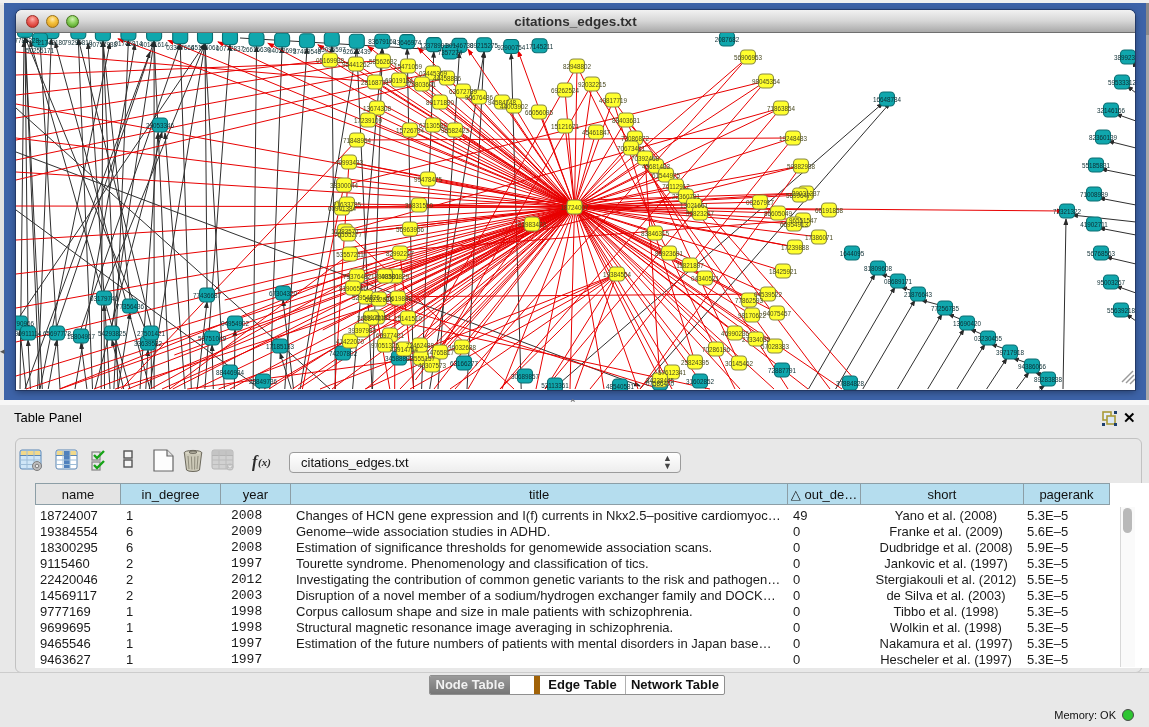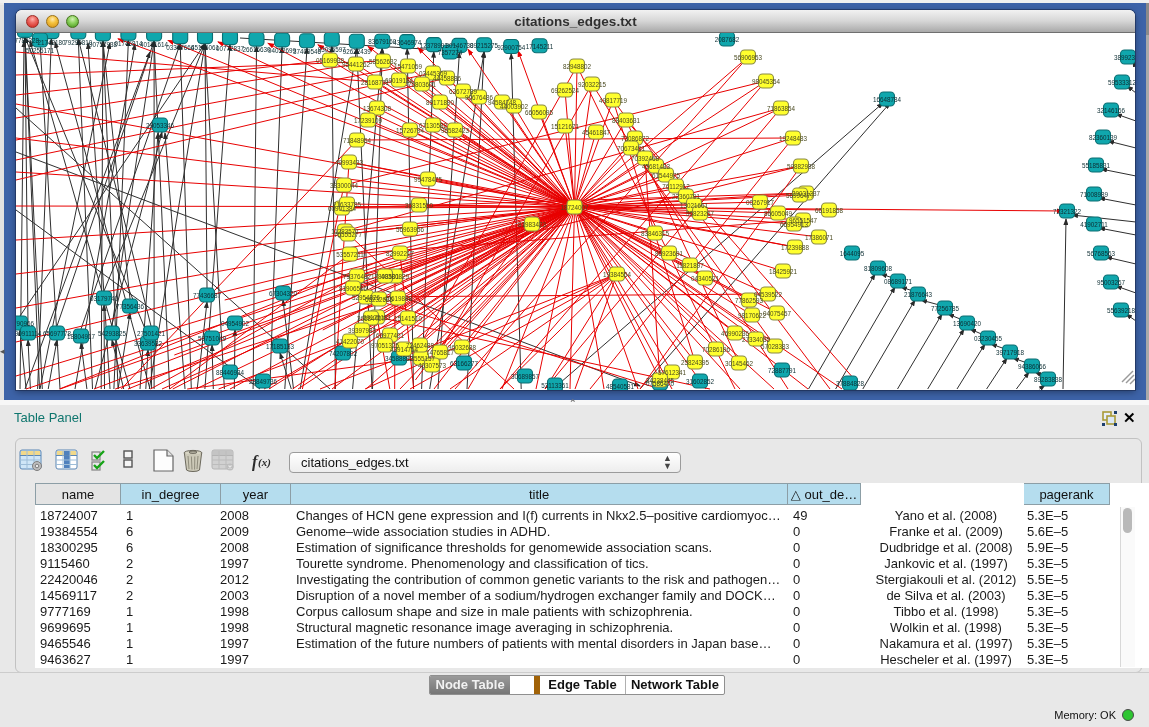--- a/index.html
+++ b/index.html
@@ -20,21 +20,21 @@
      border-bottom:1px solid #6f6f6f; }
   #title { width:1119px; text-align:center; top:14px; left:16px; font-size:13.5px; color:#303030; font-weight:bold; }
   .tl { width:11px; height:11px; border-radius:50%; top:15px; }
   #tlr { left:26px; background:radial-gradient(circle at 50% 30%, #ffb2ae 0%, #ee6f68 35%, #d93c34 75%); border:1px solid #9c2b24;}
   #tly { left:46px; background:radial-gradient(circle at 50% 30%, #ffe9b0 0%, #f5c33e 40%, #dfa023 80%); border:1px solid #9a7016;}
   #tlg { left:66px; background:radial-gradient(circle at 50% 30%, #d2f0b6 0%, #8ed360 40%, #5aa72e 80%); border:1px solid #45721d;}
   
   #panel { left:0; top:400px; width:1149px; height:327px; background:#e8e8e8; }
   #divider { left:0; top:400px; width:1149px; height:5px; background:#f7f7f7; }
   #divknob { left:569px; top:398px; font-size:9px; color:#777; font-weight:bold; }
-  #ptitle { left:14px; top:410px; font-size:13px; color:#0f766e; }
+  #ptitle { left:14px; top:410px; font-size:13px; color:#000000; }
   #xicon { left:1123px; top:409px; font-size:15px; font-weight:bold; color:#000; }
   #toolpanel { left:15px; top:438px; width:1125px; height:233px; border:1px solid #c2c2c2;
        border-radius:6px; background:#e8e8e8; }
   
   #dropdown { left:289px; top:452px; width:390px; height:19px; border:1px solid #9b9b9b;
        border-radius:4px; background:linear-gradient(#ffffff,#ededed); }
   #ddtext { left:11px; top:2px; font-size:13px; color:#111; }
   #ddarr { position:absolute; right:8px; top:1px; font-size:9px; color:#444; line-height:8px; }
   
   #tablewrap { left:17px; top:483px; width:1118px; height:185px; background:#ffffff; overflow:hidden;margin-left:18px; }
@@ -46,21 +46,21 @@
   #h2 { left:186px; width:70px; }
   #h3 { left:256px; width:497px; }
   #h4 { left:753px; width:73px; }
   #h5 { left:826px; width:163px; }
   #h6 { left:989px; width:86px; }
   #tbody { position:absolute; left:0; top:25px; width:1103px; }
   .tr { position:relative; height:16px; font-size:13px; color:#1a1a1a; white-space:nowrap; }
   .tr div { position:absolute; top:0; height:16px; line-height:15px; overflow:hidden; }
   .c0 { left:5px;  width:80px; }
   .c1 { left:91px; width:95px; }
-  .c2 { left:185px; width:65px; }
+  .c2 { left:196px; width:65px;font-family:Liberation Mono, monospace; }
   .c3 { left:261px; width:492px; }
   .c4 { left:758px; width:68px; }
   .c5 { left:831px; width:160px;text-align:center; }
   .c6 { left:992px; width:83px; }
   #vscroll { left:1120px; top:507px; width:14px; height:160px; background:#fafafa;
       border-left:1px solid #d8d8d8; }
   #vthumb { left:2px; top:1px; width:9px; height:25px; background:#b9b9b9; border-radius:5px; }
   
   #tabline { left:0; top:672px; width:1149px; height:1px; background:#cccccc; }
   #tabs { left:429px; top:675px; width:294px; height:18px; border:1px solid #8f8f8f;
@@ -840,20 +840,21 @@
     <div class="abs" id="ddtext">citations_edges.txt</div>
     <div id="ddarr">▲<br>▼</div>
   </div>
 
   <div class="abs" id="tablewrap">
     <div class="th" id="h0">name</div>
     <div class="th" id="h1">in_degree</div>
     <div class="th" id="h2">year</div>
     <div class="th" id="h3">title</div>
     <div class="th" id="h4">△ out_de…</div>
+    <div class="th" id="h5">short</div>
     <div class="th" id="h6">pagerank</div>
     <div id="tbody">
 <div class="tr">
         <div class="c0">18724007</div>
         <div class="c1">1</div>
         <div class="c2">2008</div>
         <div class="c3">Changes of HCN gene expression and I(f) currents in Nkx2.5–positive cardiomyoc…</div>
         <div class="c4">49</div>
         <div class="c5">Yano et al. (2008)</div>
         <div class="c6">5.3E–5</div>

